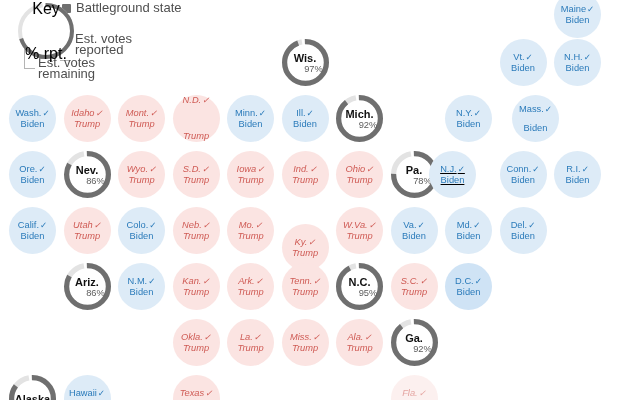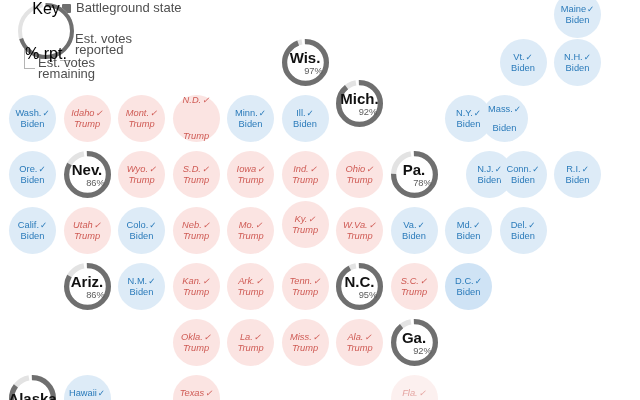--- a/index.html
+++ b/index.html
@@ -38,21 +38,21 @@
   .biden{background:#ddebf7;}
   .biden .nm,.biden .cd{color:#2b7bba;}
   .biden-strong{background:#cfe3f5;text-align:center;}
   .biden-strong .nm,.biden-strong .cd{color:#2b7bba;}
   .trump{background:#fbe4e2;font-style:italic;}
   .trump .nm,.trump .cd{color:#cf5b55;}
   .faded{opacity:.55;}
 
   
   .bg-state{background:transparent;}
-  .bg-state .nm{font-weight:bold;color:#111;font-size:15px;text-align:right;}
+  .bg-state .nm{font-weight:bold;color:#111;font-size:11px;text-align:right;}
   .bg-state .cd{color:#5c5c5c;font-size:9.3px;padding-left:17px;}
   .ring{position:absolute;left:0;top:0;pointer-events:none;}
   .bg-wrap{position:absolute;}
   .bg-inner{
     position:absolute;left:0;top:0;width:100%;height:100%;
     display:flex;flex-direction:column;align-items:center;justify-content:center;
   }
 </style>
 </head>
 <body>
@@ -124,35 +124,35 @@
         <div class="cd">Trump</div>
       </div>
       <div class="state biden" style="left: 227px; top: 95px; width: 47px; height: 47px;">
         <div class="nm"><span>Minn.</span><span class="ck">✓</span></div>
         <div class="cd">Biden</div>
       </div>
       <div class="state biden" style="left: 281.5px; top: 95px; width: 47px; height: 47px; text-align: center;">
         <div class="nm"><span>Ill.</span><span class="ck">✓</span></div>
         <div class="cd">Biden</div>
       </div>
-      <div class="bg-wrap" style="left: 336px; top: 80px; width: 47px; height: 47px;">
+      <div class="bg-wrap" style="left: 336px; top: 95px; width: 47px; height: 47px;">
         <svg width="47" height="47" class="ring" viewBox="0 0 47 47">
           <circle cx="23.5" cy="23.5" r="20.9" fill="#ffffff" stroke="#e3e3e3" stroke-width="5.2" stroke-dasharray="128.31857292005336 3" stroke-dashoffset="1.5" transform="rotate(-90 23.5 23.5)"></circle>
           <circle cx="23.5" cy="23.5" r="20.9" fill="none" stroke="#6f6f6f" stroke-width="5.2" stroke-linecap="butt" stroke-dasharray="118.0530870864491 13.26548583360426" stroke-dashoffset="1.5" transform="rotate(-90 23.5 23.5)"></circle>
         </svg>
         <div class="bg-inner bg-state">
           <div class="nm">Mich.</div>
           <div class="cd">92%</div>
         </div>
       </div>
       <div class="state biden" style="left: 445px; top: 95px; width: 47px; height: 47px;">
         <div class="nm"><span>N.Y.</span><span class="ck">✓</span></div>
         <div class="cd">Biden</div>
       </div>
-      <div class="state biden" style="left: 481px; top: 95px; width: 47px; height: 47px; gap: 8px;">
+      <div class="state biden" style="left: 512px; top: 95px; width: 47px; height: 47px; gap: 8px;">
         <div class="nm"><span>Mass.</span><span class="ck">✓</span></div>
         <div class="cd">Biden</div>
       </div>
       <div class="state biden" style="left: 9px; top: 151px; width: 47px; height: 47px;">
         <div class="nm"><span>Ore.</span><span class="ck">✓</span></div>
         <div class="cd">Biden</div>
       </div>
       <div class="bg-wrap" style="left: 63.5px; top: 151px; width: 47px; height: 47px;">
         <svg width="47" height="47" class="ring" viewBox="0 0 47 47">
           <circle cx="23.5" cy="23.5" r="20.9" fill="#ffffff" stroke="#e3e3e3" stroke-width="5.2" stroke-dasharray="128.31857292005336 3" stroke-dashoffset="1.5" transform="rotate(-90 23.5 23.5)"></circle>
@@ -186,21 +186,21 @@
       <div class="bg-wrap" style="left: 390.5px; top: 151px; width: 47px; height: 47px;">
         <svg width="47" height="47" class="ring" viewBox="0 0 47 47">
           <circle cx="23.5" cy="23.5" r="20.9" fill="#ffffff" stroke="#e3e3e3" stroke-width="5.2" stroke-dasharray="128.31857292005336 3" stroke-dashoffset="1.5" transform="rotate(-90 23.5 23.5)"></circle>
           <circle cx="23.5" cy="23.5" r="20.9" fill="none" stroke="#6f6f6f" stroke-width="5.2" stroke-linecap="butt" stroke-dasharray="100.08848687764161 31.23008604241174" stroke-dashoffset="1.5" transform="rotate(-90 23.5 23.5)"></circle>
         </svg>
         <div class="bg-inner bg-state">
           <div class="nm">Pa.</div>
           <div class="cd">78%</div>
         </div>
       </div>
-      <div class="state biden" style="left: 466px; top: 151px; width: 47px; height: 47px;">
+      <div class="state biden" style="left: 429px; top: 151px; width: 47px; height: 47px; text-decoration: underline;">
         <div class="nm"><span>N.J.</span><span class="ck">✓</span></div>
         <div class="cd">Biden</div>
       </div>
       <div class="state biden" style="left: 499.5px; top: 151px; width: 47px; height: 47px;">
         <div class="nm"><span>Conn.</span><span class="ck">✓</span></div>
         <div class="cd">Biden</div>
       </div>
       <div class="state biden" style="left: 554px; top: 151px; width: 47px; height: 47px;">
         <div class="nm"><span>R.I.</span><span class="ck">✓</span></div>
         <div class="cd">Biden</div>
@@ -218,21 +218,21 @@
         <div class="cd">Biden</div>
       </div>
       <div class="state trump" style="left: 172.5px; top: 207px; width: 47px; height: 47px;">
         <div class="nm"><span>Neb.</span><span class="ck">✓</span></div>
         <div class="cd">Trump</div>
       </div>
       <div class="state trump" style="left: 227px; top: 207px; width: 47px; height: 47px;">
         <div class="nm"><span>Mo.</span><span class="ck">✓</span></div>
         <div class="cd">Trump</div>
       </div>
-      <div class="state trump" style="left: 281.5px; top: 201px; width: 47px; height: 47px;">
+      <div class="state trump" style="left: 281.5px; top: 224px; width: 47px; height: 47px;">
         <div class="nm"><span>Ky.</span><span class="ck">✓</span></div>
         <div class="cd">Trump</div>
       </div>
       <div class="state trump" style="left: 336px; top: 207px; width: 47px; height: 47px;">
         <div class="nm"><span>W.Va.</span><span class="ck">✓</span></div>
         <div class="cd">Trump</div>
       </div>
       <div class="state biden" style="left: 390.5px; top: 207px; width: 47px; height: 47px;">
         <div class="nm"><span>Va.</span><span class="ck">✓</span></div>
         <div class="cd">Biden</div>

